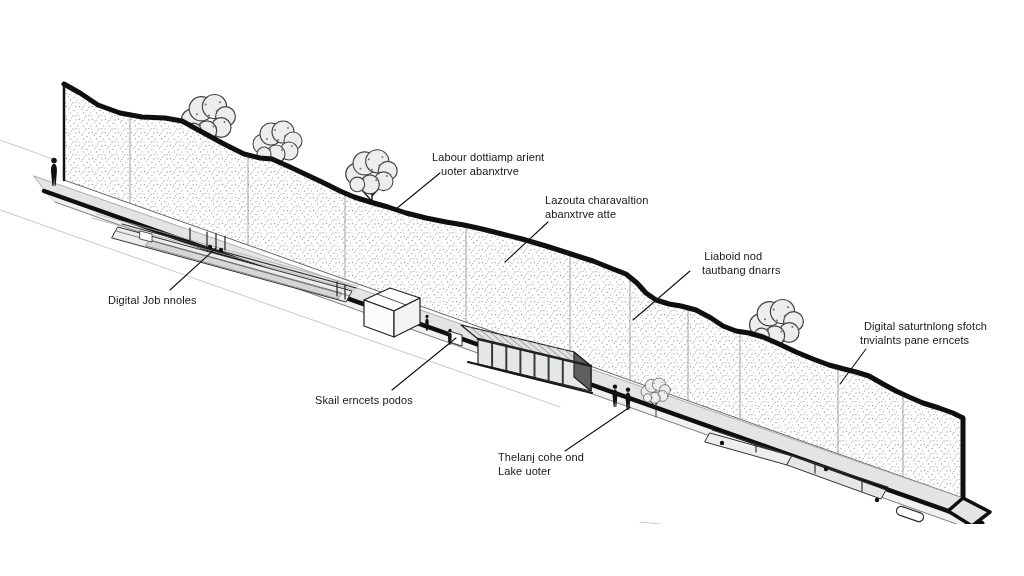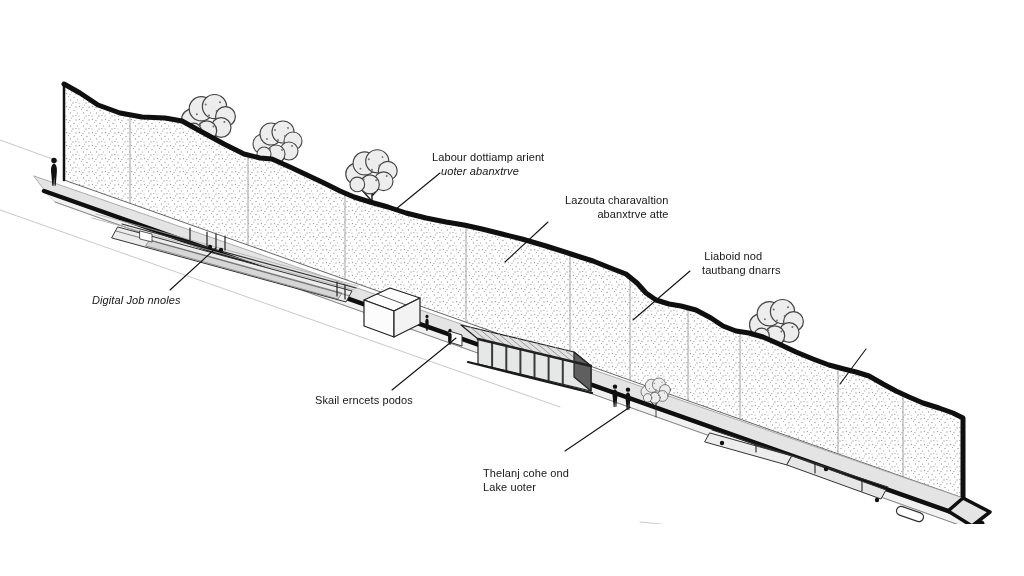--- a/index.html
+++ b/index.html
@@ -193,40 +193,44 @@
     <path d="M690,271 L633,320"></path>
     <path d="M170,290 L216,248"></path>
     <path d="M392,390 L456,338"></path>
     <path d="M565,451 L630,407"></path>
     <path d="M866,349 L840,384"></path>
   </g>
 </svg>
 
 <div class="ann" style="left:432px;top:151px;">
   <span class="l1">Labour dottiamp arient</span>
-  <span class="l2" style="padding-left:9px;font-style:italic;">uoter abanxtrve</span>
-</div>
-
-<div class="ann" style="left:565px;top:194px;text-align:right;">
+  <span class="l2" style="padding-left:9px;">uoter abanxtrve</span>
+</div>
+
+<div class="ann" style="left:545px;top:194px;">
   <span class="l1">Lazouta charavaltion</span>
   <span class="l2">abanxtrve atte</span>
 </div>
 
 <div class="ann" style="left:686px;top:250px;text-align:center;">
   <span class="l1">Liaboid nod</span>
   <span class="l2" style="padding-left:4px;margin-left:12px;">tautbang dnarrs</span>
 </div>
 
-<div class="ann" style="left:92px;top:294px;font-style:italic;">
+<div class="ann" style="left:108px;top:294px;">
   <span class="l1">Digital Job nnoles</span>
 </div>
 
 <div class="ann" style="left:315px;top:394px;">
   <span class="l1">Skail erncets podos</span>
 </div>
 
-<div class="ann" style="left:483px;top:451px;margin-top:16px;">
+<div class="ann" style="left:498px;top:451px;">
   <span class="l1">Thelanj cohe ond</span>
   <span class="l2">Lake uoter</span>
 </div>
 
+<div class="ann" style="left:864px;top:320px;">
+  <span class="l1">Digital saturtnlong sfotch</span>
+  <span class="l2" style="margin-left:-4px;">tnvialnts pane erncets</span>
+</div>
 
 </div>
 
 </body></html>

